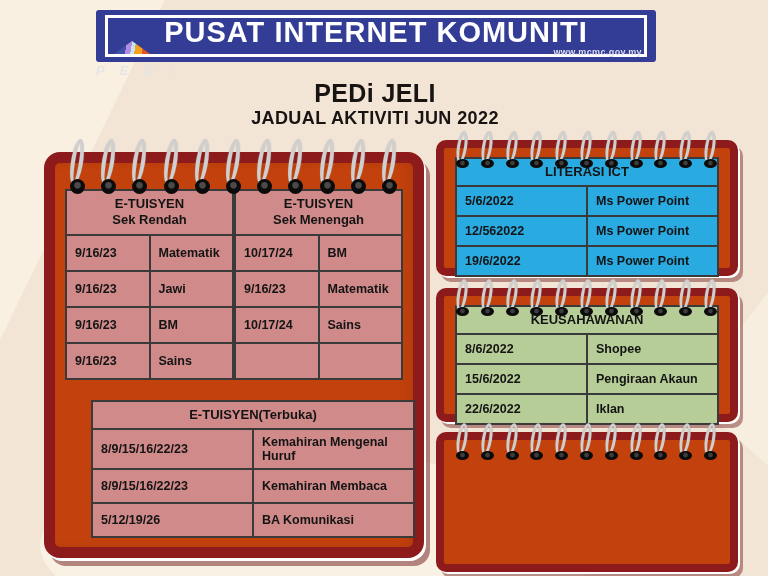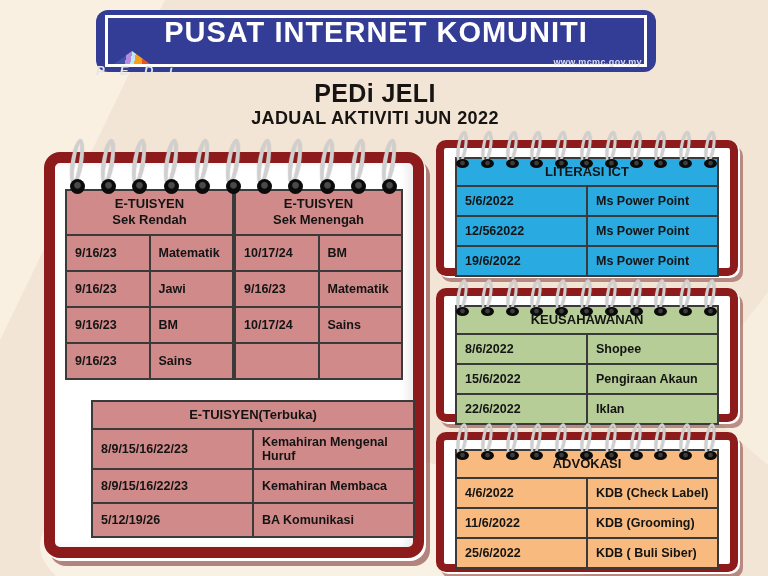--- a/index.html
+++ b/index.html
@@ -8,38 +8,38 @@
     background:#f2e5d5;
     font-family:"Liberation Sans", sans-serif;
   }
   
   .bg-shape{position:absolute;background:#faf2e4;}
   .bg-tl{left:0;top:0;width:300px;height:340px;clip-path:polygon(0 0,55% 0,0 100%);opacity:.8;}
   .bg-bottom{left:40px;bottom:-60px;width:560px;height:180px;border-radius:50%;opacity:.9;}
   .bg-right{right:-40px;top:240px;width:120px;height:260px;clip-path:polygon(100% 0,100% 100%,0 60%);opacity:.7;}
 
   
-  .banner{position:absolute;left:96px;top:10px;width:560px;height:62px;background:#333d96;border-radius:12px;}
+  .banner{position:absolute;left:96px;top:10px;width:560px;height:52px;background:#333d96;border-radius:3px;}
   .banner-inner{position:absolute;inset:5px 9px;border:3px solid #ffffff;}
   .banner-title{position:relative;margin-top:8px;text-align:center;color:#fff;font-weight:bold;
     font-size:29px;line-height:1;letter-spacing:1px;}
   .banner-sub{position:relative;text-align:left;color:#e5e5e5;font-weight:bold;font-style:italic;
     font-size:13px;letter-spacing:6px;margin-top:16px;}
   .banner-logo{position:absolute;left:18px;bottom:8px;width:36px;height:13px;
     clip-path:polygon(50% 0,0 100%,100% 100%);
     background:linear-gradient(100deg,#3f51a8 0 34%,#b48be0 34% 48%,#bfe8f0 48% 58%,#f7a01d 58% 78%,#e8541f 78%);}
   .banner-site{position:absolute;right:14px;bottom:5px;color:#dcdcef;font-size:9px;font-weight:bold;letter-spacing:.4px;}
 
   
   .heading{position:absolute;top:78px;left:60px;width:630px;text-align:center;color:#171412;font-weight:bold;}
   .heading .h1{font-size:25px;line-height:1.2;letter-spacing:.4px;}
   .heading .h2{font-size:18px;line-height:1.2;letter-spacing:.4px;text-align:center;}
 
   
-  .nb{position:absolute;background:#ffffff;border:11px solid #8e1b1b;border-radius:16px;box-sizing:border-box;
+  .nb{position:absolute;background:#c2410c;border:11px solid #8e1b1b;border-radius:16px;box-sizing:border-box;
       box-shadow:2px 3px 0 #ffffff, 6px 8px 0 rgba(110,24,24,.5), inset -6px 0 8px rgba(0,0,0,.07);}
   .nb-left{left:44px;top:152px;width:380px;height:406px;}
   .nb-right{left:436px;width:302px;border-width:8px;border-radius:10px;
       box-shadow:2px 2px 0 #ffffff, 5px 6px 0 rgba(110,24,24,.45);}
   .nb-lit{top:140px;height:136px;}
   .nb-keu{top:288px;height:134px;}
   .nb-adv{top:432px;height:140px;}
 
   
   .rings{position:absolute;left:4px;right:4px;top:-24px;height:60px;display:flex;justify-content:space-between;
@@ -399,32 +399,13 @@
       </div>
       <div class="ring">
         <div class="arc"></div>
         <div class="hole"></div>
       </div>
       <div class="ring">
         <div class="arc"></div>
         <div class="hole"></div>
       </div>
     </div>
-  <table class="t orange rt">
-    <tbody>
-        <tr>
-          <th colspan="2">ADVOKASI</th>
-        </tr>
-    <tr>
-      <td class="c1">4/6/2022</td>
-      <td>KDB (Check Label)</td>
-    </tr>
-    <tr>
-      <td class="c1">11/6/2022</td>
-      <td>KDB (Grooming)</td>
-    </tr>
-    <tr>
-      <td class="c1">25/6/2022</td>
-      <td>KDB ( Buli Siber)</td>
-    </tr>
-  </tbody>
-    </table>
 </div>
 
 </body></html>

